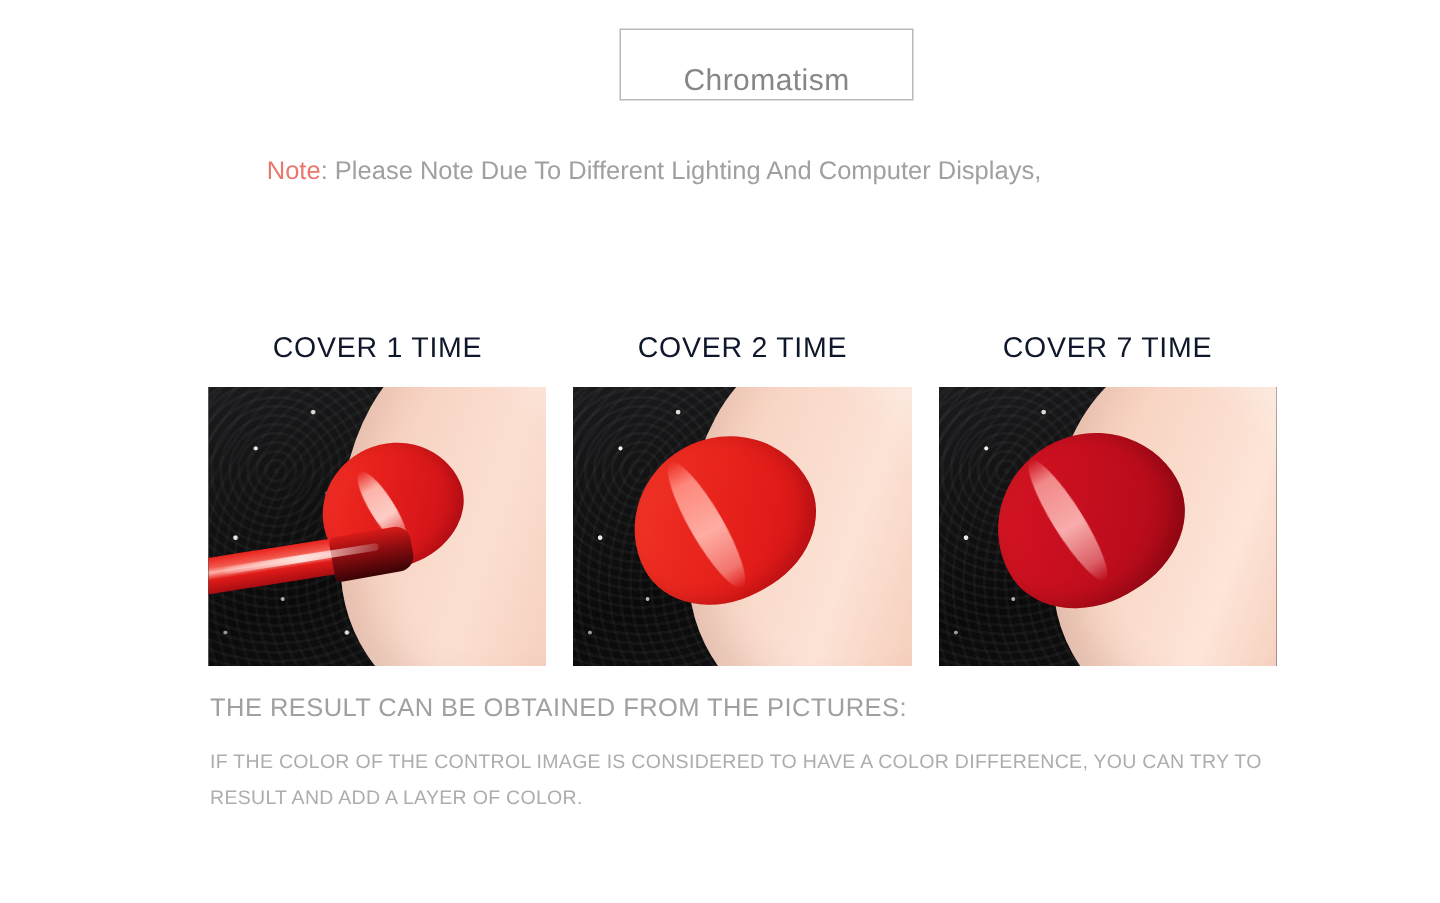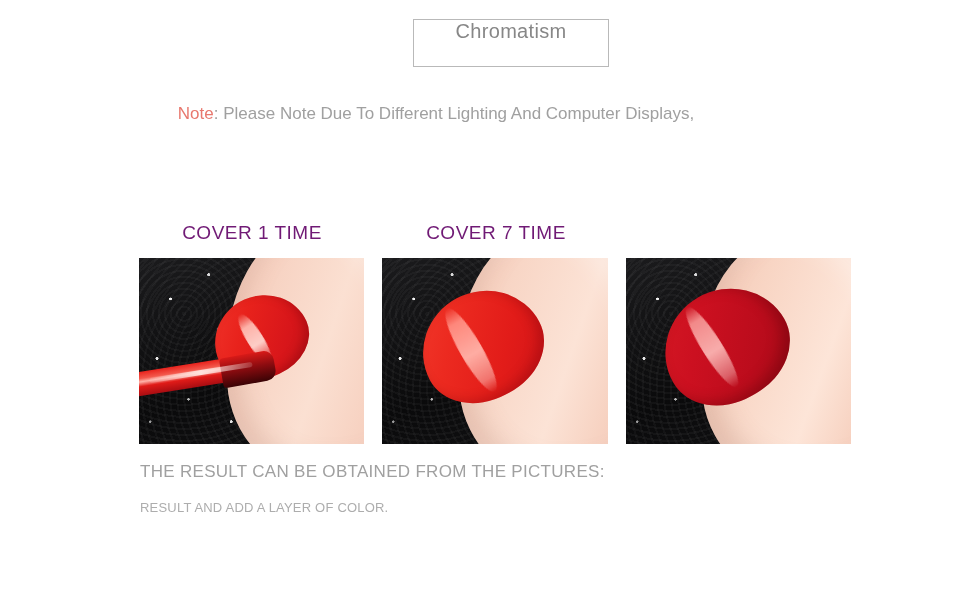--- a/index.html
+++ b/index.html
@@ -18,21 +18,21 @@
   
   .title-box {
     position: absolute;
     left: 413px;
     top: 19px;
     width: 196px;
     height: 48px;
     border: 1px solid #b9b9b9;
     box-sizing: border-box;
     display: flex;
-    align-items: flex-start;
+    align-items: flex-end;
     justify-content: center;
   }
   .title-text {
     font-size: 20px;
     color: #878787;
     letter-spacing: 0.3px;
     font-weight: 400;
   }
 
   
@@ -62,21 +62,21 @@
     left: 139px;
     top: 222px;
     width: 712px;
     display: flex;
   }
   .cover-header {
     width: 226px;
     margin-right: 18px;
     text-align: center;
     font-size: 19px;
-    color: #701a75;
+    color: #0f172a;
     letter-spacing: 0.5px;
   }
   .cover-header:last-child { margin-right: 0; }
 
   
   .panels {
     position: absolute;
     left: 139px;
     top: 258px;
     width: 712px;
@@ -252,20 +252,21 @@
 
 <div class="note-block">
   <div class="note-line">
     <span class="note-label">Note</span><span class="note-colon">:</span>
     <span>Please Note Due To Different Lighting And Computer Displays,</span>
   </div>
 </div>
 
 <div class="covers-headers">
   <div class="cover-header">COVER 1 TIME</div>
+  <div class="cover-header">COVER 2 TIME</div>
   <div class="cover-header">COVER 7 TIME</div>
 </div>
 
 <div class="panels">
 
   <div class="panel p1">
     <div class="glitter"></div>
     <div class="finger"></div>
     <div class="nail"></div>
     <div class="gloss"></div>
@@ -285,14 +286,15 @@
     <div class="glitter"></div>
     <div class="finger"></div>
     <div class="nail"></div>
     <div class="gloss"></div>
   </div>
 
 </div>
 
 <div class="results">
   <div class="results-title">THE RESULT CAN BE OBTAINED FROM THE PICTURES:</div>
+  <div class="results-line">IF THE COLOR OF THE CONTROL IMAGE IS CONSIDERED TO HAVE A COLOR DIFFERENCE, YOU CAN TRY TO</div>
   <div class="results-line">RESULT AND ADD A LAYER OF COLOR.</div>
 </div>
 
 </body></html>

